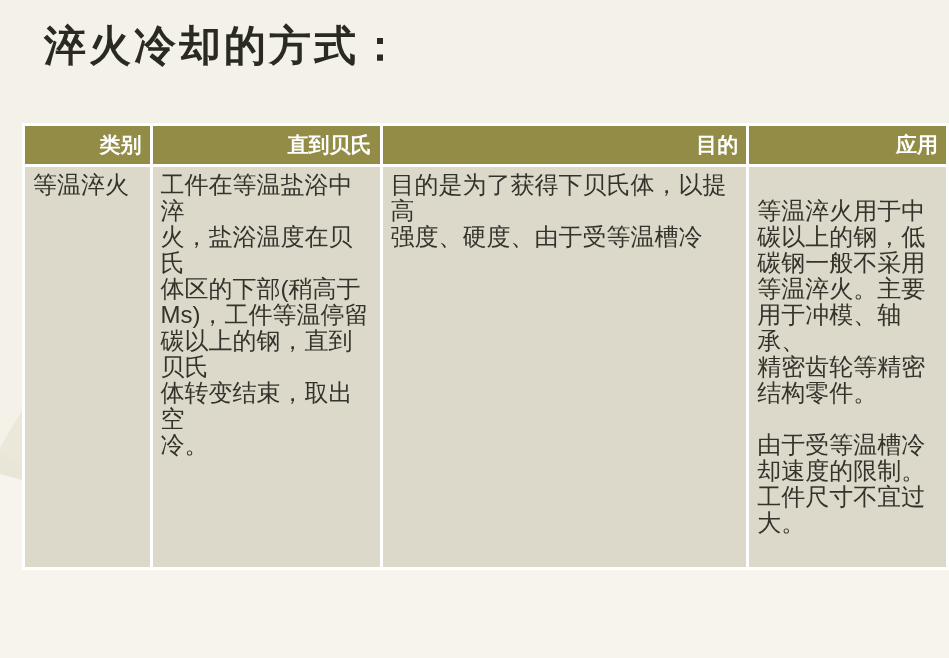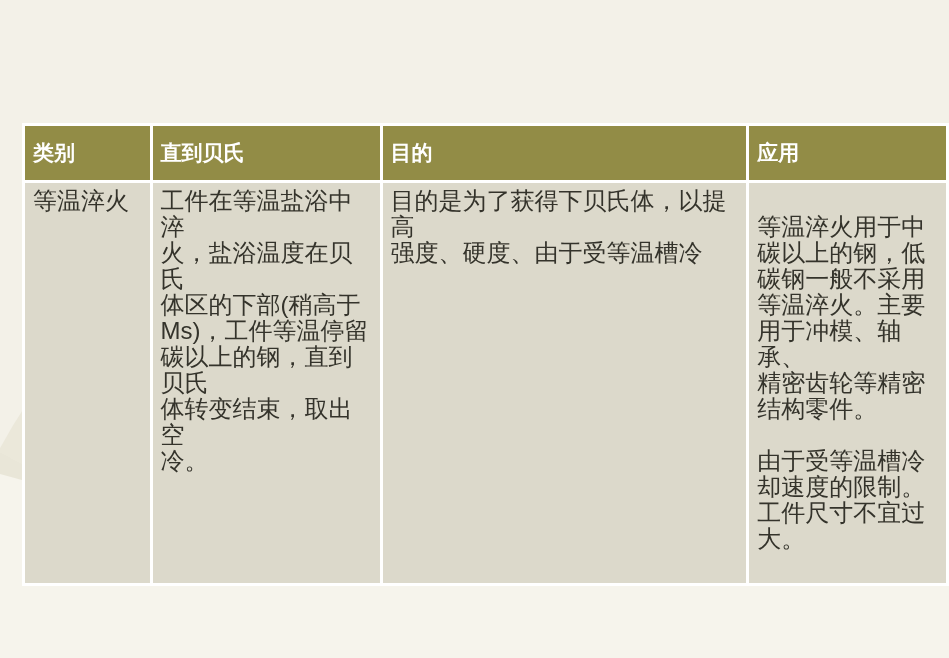--- a/index.html
+++ b/index.html
@@ -66,23 +66,23 @@
     border-collapse: separate;
     border-spacing: 3px;
     background: #ffffff;   
     table-layout: fixed;
   }
   .qtable th {
     background: #928c46;
     color: #ffffff;
     font-size: 21px;
     font-weight: bold;
-    text-align: left;
+    text-align: right;
     vertical-align: middle;
-    padding: 12px 8px;
+    padding: 4px 8px;
     height: 30px;
   }
   .qtable td {
     background: #dcd9cb;
     color: #34332b;
     font-size: 24px;
     line-height: 26px;
     vertical-align: top;
     text-align: left;
     padding: 5px 8px;
@@ -98,20 +98,21 @@
 <body>
 
 <div class="slide">
 
   <div class="fan"></div>
 
   <svg class="cover" width="949" height="658" viewBox="0 0 949 658" aria-hidden="true">
     <path d="M0,658 L0,474 C115,505 250,548 345,557 C402,562 415,494 477,492 C540,494 550,561 608,560 C700,558 860,500 949,470 L949,658 Z" fill="#f6f4ec"></path>
   </svg>
 
+  <h1 class="title">淬火冷却的方式：</h1>
 
   <table class="qtable">
     <thead>
       <tr>
         <th class="col-category">类别</th>
         <th class="col-process">直到贝氏</th>
         <th class="col-purpose">目的</th>
         <th class="col-application">应用</th>
       </tr>
     </thead>

